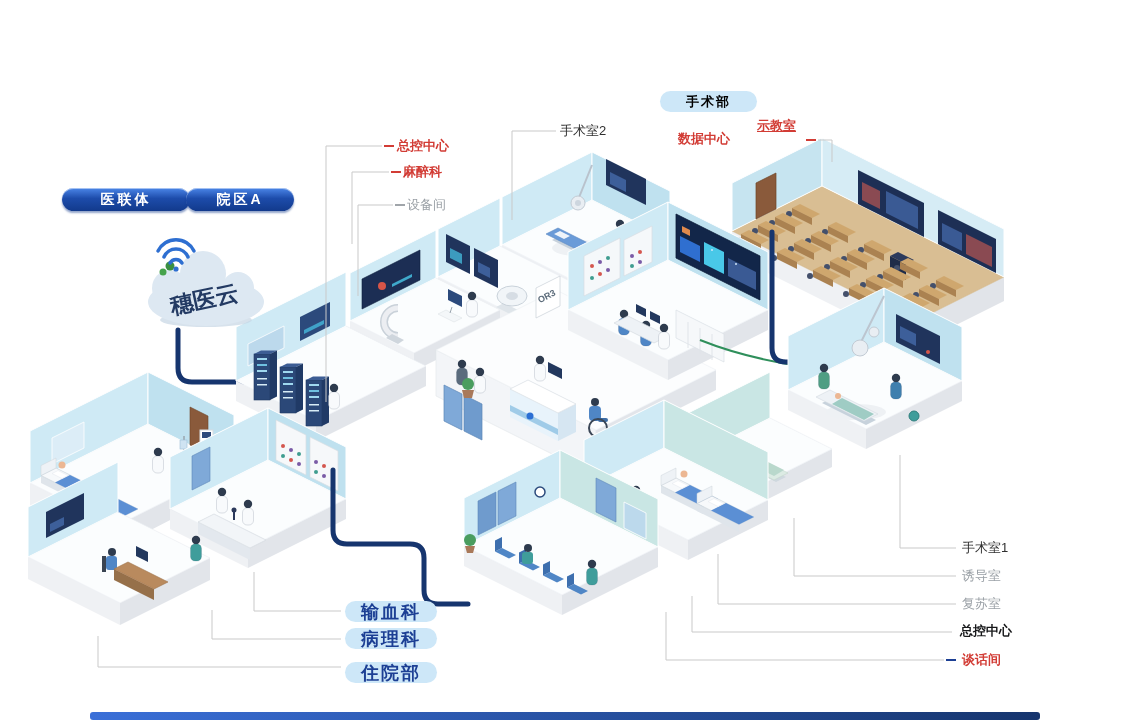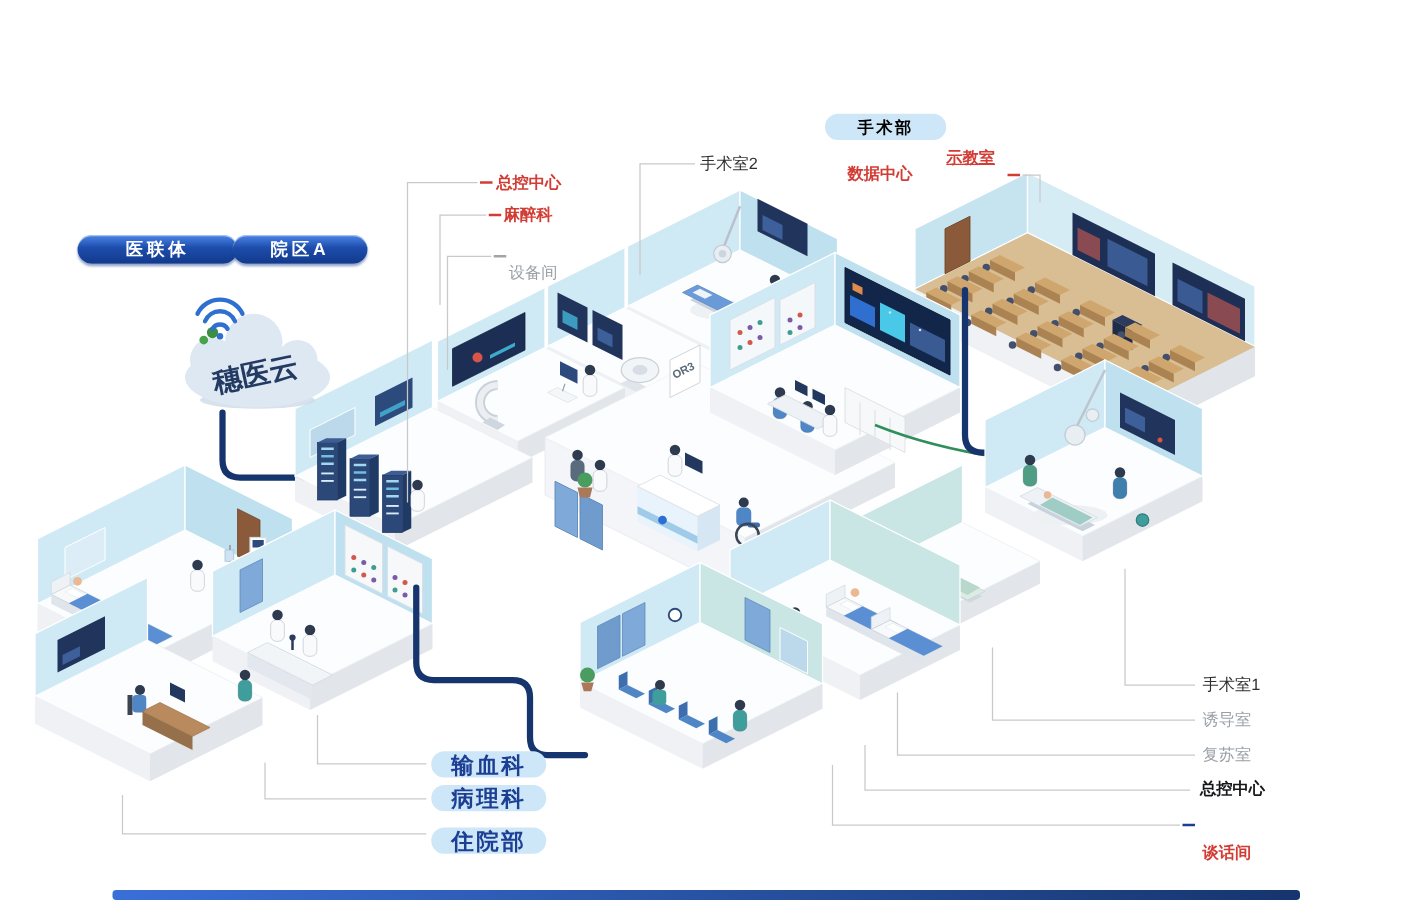--- a/index.html
+++ b/index.html
@@ -485,29 +485,29 @@
       <span>院区A</span>
     </div>
 
 <div class="pill pill-dept" style="left:660px;top:91px;">
       <span>手术部</span>
     </div>
 
 <span class="co co-dark" style="left:560px;top:124px;">手术室2</span>
 <span class="co co-red" style="left:397px;top:139px;">总控中心</span>
 <span class="co co-red" style="left:403px;top:165px;">麻醉科</span>
-<span class="co co-gray" style="left:407px;top:198px;margin-top:13px;">设备间</span>
+<span class="co co-gray" style="left:407px;top:198px;">设备间</span>
 <span class="co co-red" style="left:678px;top:132px;">数据中心</span>
 <span class="co co-red" style="left:757px;top:119px;text-decoration:underline;">示教室</span>
 
 <span class="co co-dark" style="left:962px;top:541px;">手术室1</span>
 <span class="co co-gray" style="left:962px;top:569px;">诱导室</span>
 <span class="co co-gray" style="left:962px;top:597px;">复苏室</span>
 <span class="co co-strong" style="left:960px;top:624px;">总控中心</span>
-<span class="co co-red" style="left:962px;top:675px;">谈话间</span>
+<span class="co co-red" style="left:962px;top:653px;">谈话间</span>
 
 <div class="pill pill-light" style="left:345px;top:601px;">
       <span>输血科</span>
     </div>
 <div class="pill pill-light" style="left:345px;top:628px;">
       <span>病理科</span>
     </div>
 <div class="pill pill-light" style="left:345px;top:626px;margin-top:36px;">
       <span>住院部</span>
     </div>

